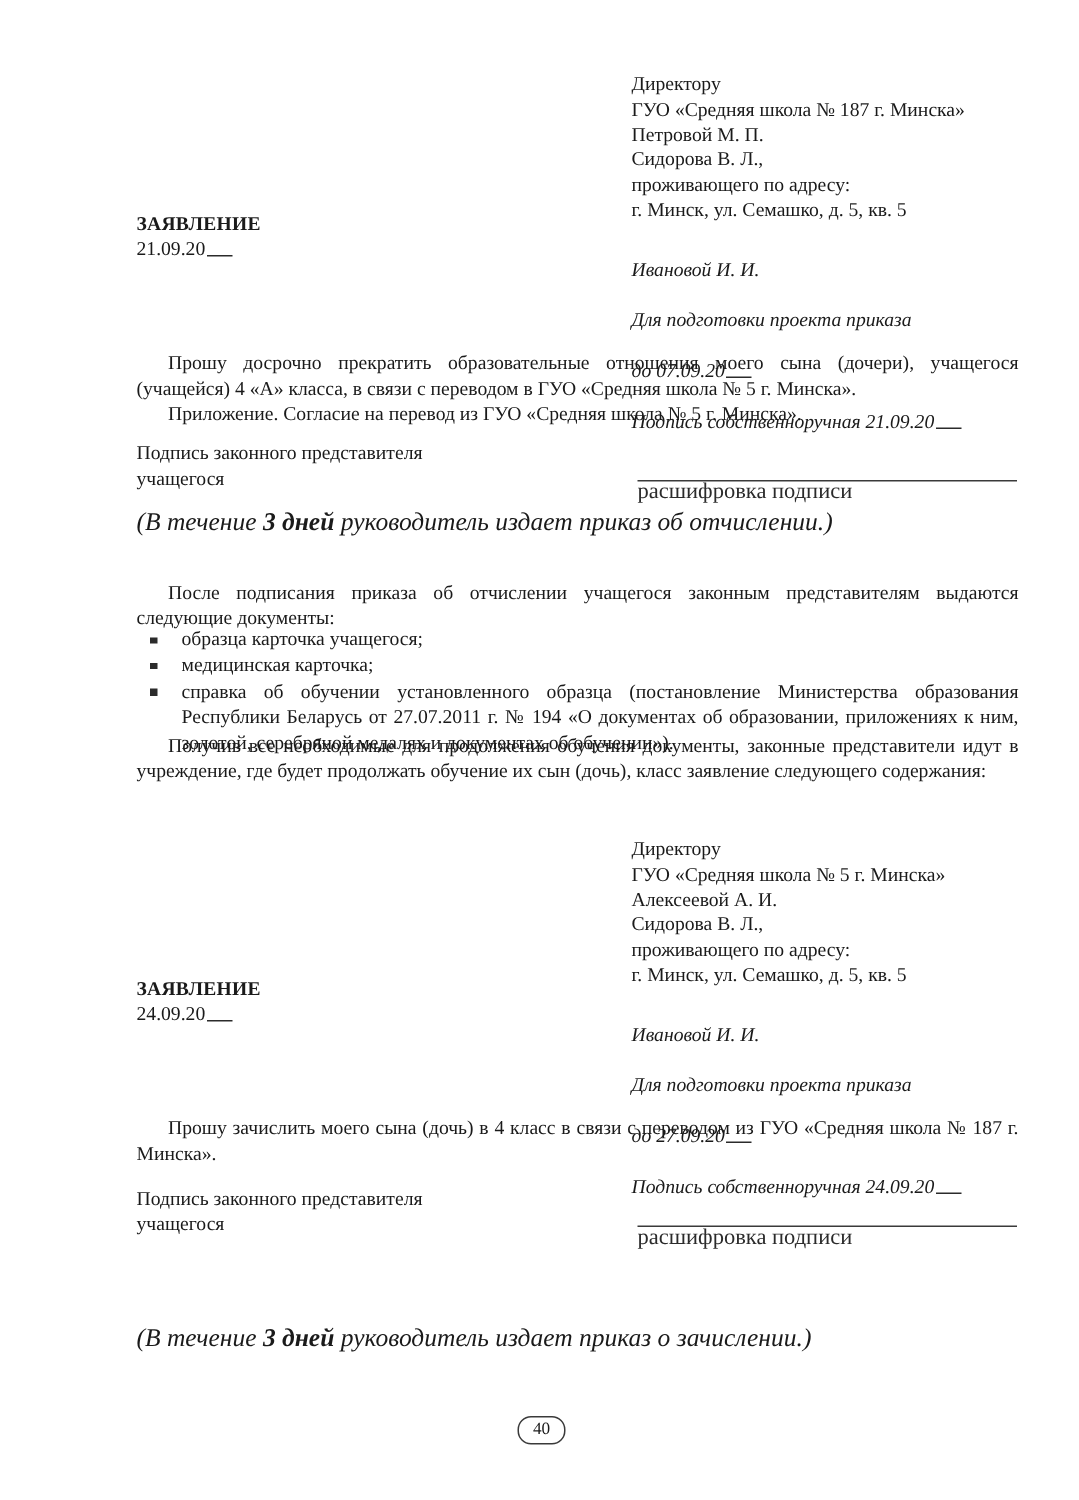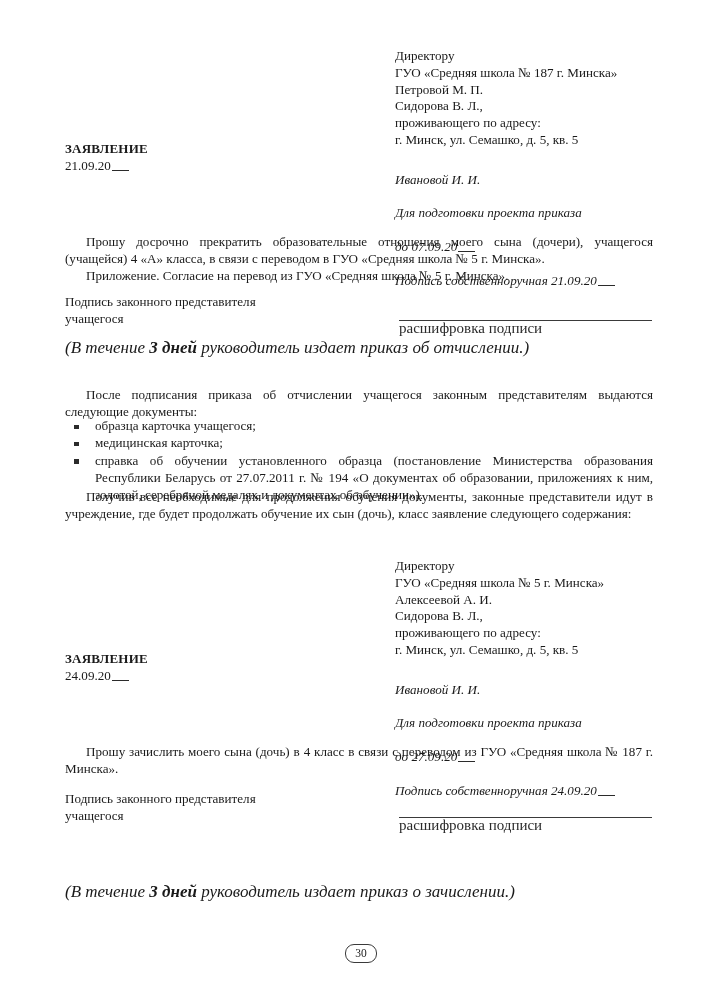--- a/index.html
+++ b/index.html
@@ -14,21 +14,21 @@
   .page {
     position: relative;
     width: 719px;
     height: 1000px;
     background: #ffffff;
     overflow: hidden;
     box-sizing: border-box;
   }
   .content {
     position: absolute;
-    left: 65px;
+    left: 91px;
     top: 0;
     width: 588px;   
     height: 1000px;
   }
 
   
   .blk {
     position: absolute;
     font-size: 13.1px;
     line-height: 16.8px;
@@ -208,14 +208,14 @@
     <div class="blk signlabel" style="top:791px;">Подпись законного представителя
 учащегося</div>
 
     <div class="sigline" style="top:817px;"></div>
     <div class="sigcap" style="top:819px;">расшифровка подписи</div>
 
     <div class="blk note" style="top:837px;margin-top:47px;"><span>(В течение </span><b>3 дней</b><span> руководитель издает приказ о зачислении.)</span></div>
 
   </div>
 
-  <div class="pagenum">30</div>
+  <div class="pagenum">40</div>
 </div>
 
 </body></html>

